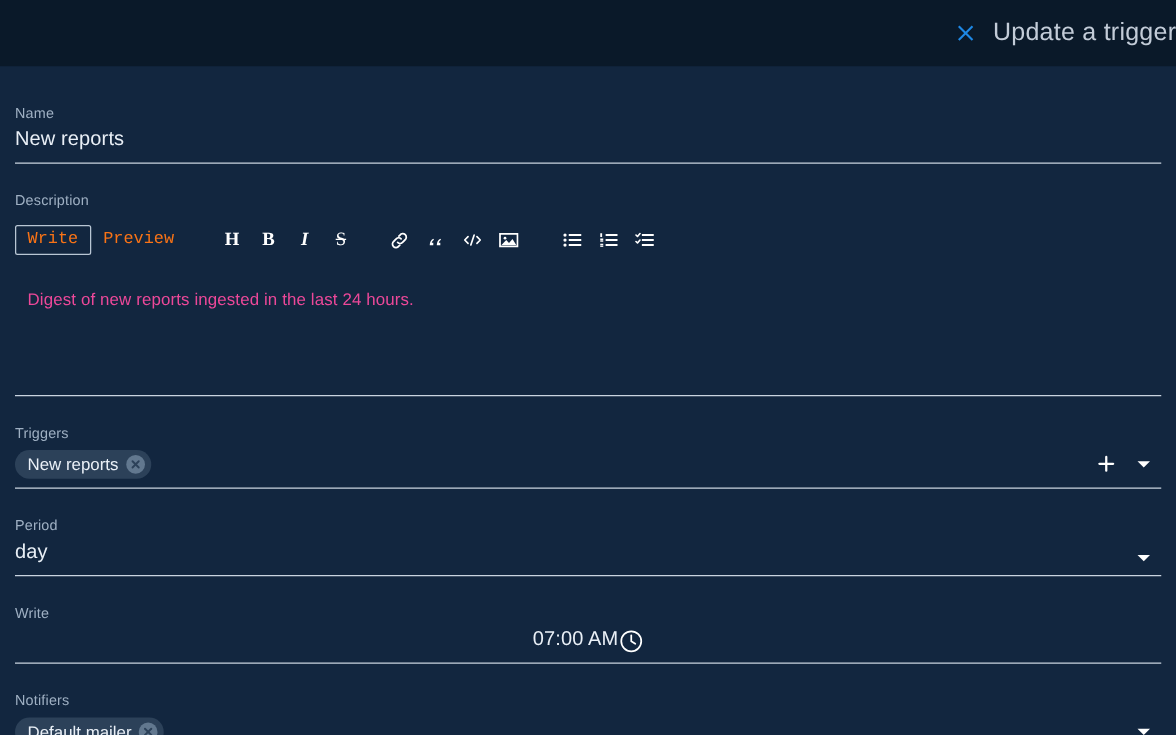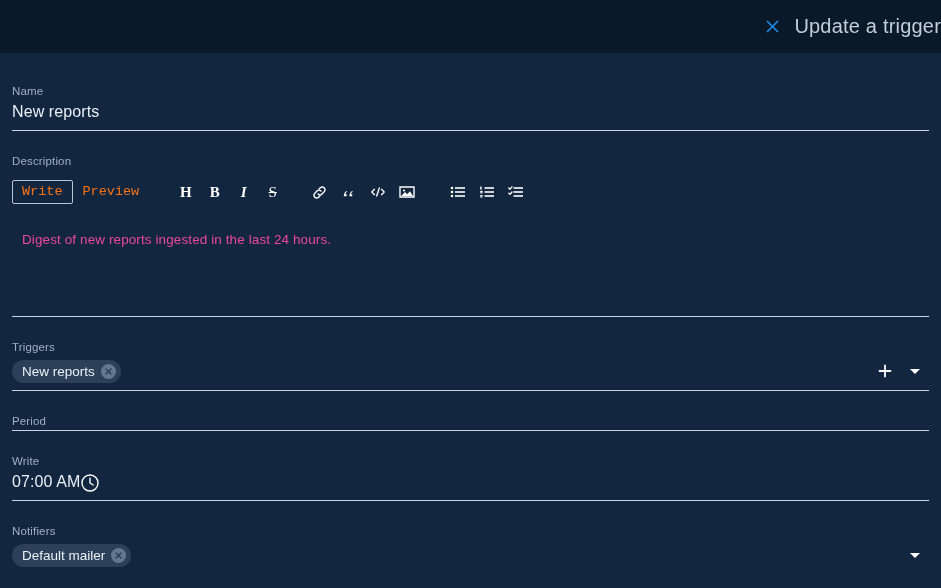--- a/index.html
+++ b/index.html
@@ -185,21 +185,21 @@
   }
 
   
   .select-row {
     display: flex;
     align-items: flex-end;
     justify-content: space-between;
   }
   .select-row .field-value { flex: 1; }
 
-  .time-row { display: flex; align-items: center; justify-content: flex-start; }
+  .time-row { display: flex; align-items: center; justify-content: center; }
   .clock-icon { color: #ffffff; display: flex; align-items: center; }
 </style>
 </head>
 <body>
 
 <div class="modal-header">
   <div class="close-btn">
     <span>
       <svg width="17" height="17" viewBox="0 0 17 17" fill="none" stroke="currentColor" stroke-width="1.7">
         <line x1="3" y1="3" x2="14" y2="14"></line>
@@ -349,20 +349,26 @@
         <div class="icon-btn">
           <span class="caret"></span>
         </div>
       </div>
     </div>
     <div class="field-underline"></div>
   </div>
 
   <div class="field">
     <div class="field-label">Period</div>
+    <div class="select-row">
+      <div class="field-value">day</div>
+      <div class="icon-btn">
+        <span class="caret"></span>
+      </div>
+    </div>
     <div class="field-underline"></div>
   </div>
 
   <div class="field">
     <div class="field-label">Write</div>
     <div class="time-row">
       <div class="field-value">07:00 AM</div>
       <div class="clock-icon">
         <span>
           <svg width="20" height="20" viewBox="0 0 20 20" fill="none" stroke="currentColor" stroke-width="1.4">

